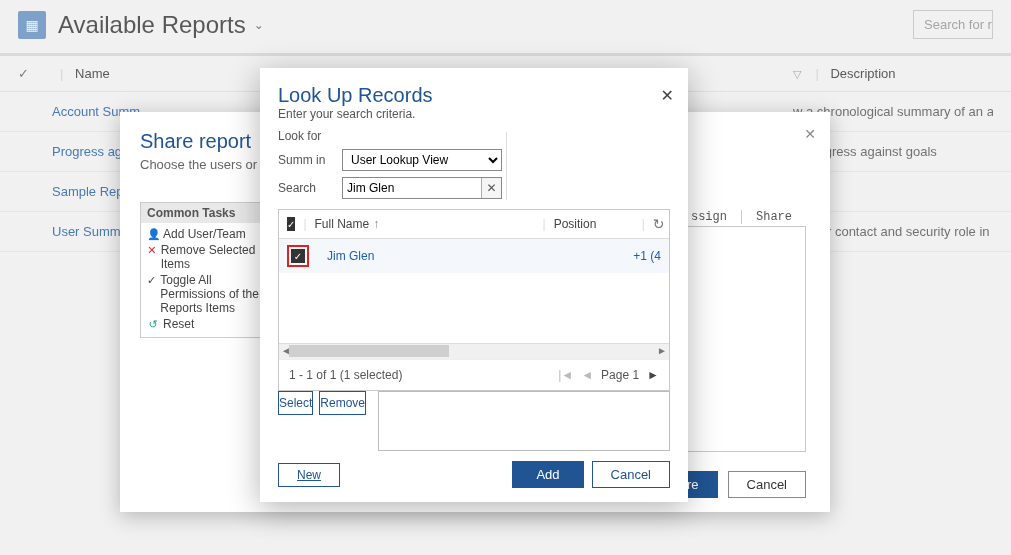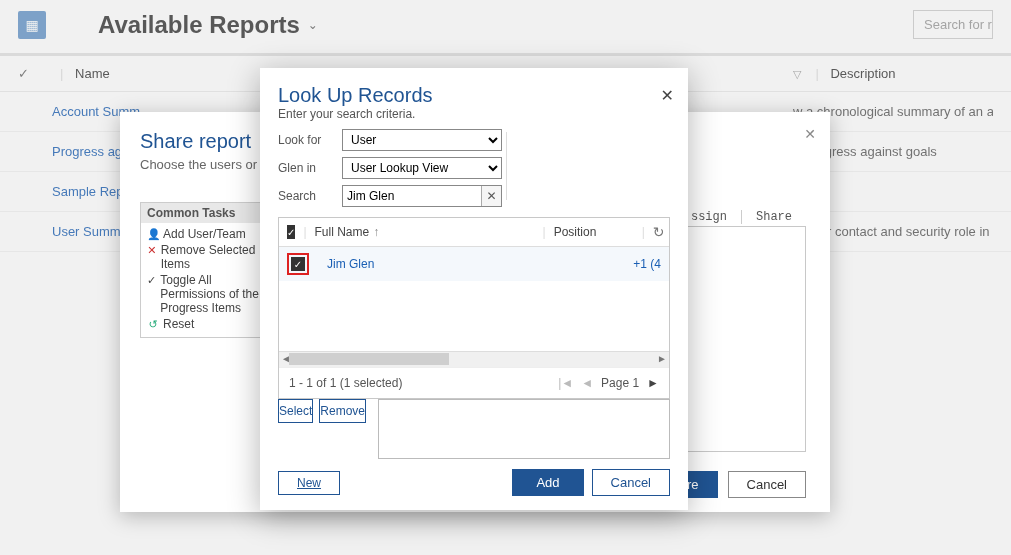--- a/index.html
+++ b/index.html
@@ -2,21 +2,21 @@
 <html><head>
 <meta charset="utf-8">
 <style>
 * { box-sizing: border-box; margin: 0; padding: 0; }
 body { font-family: "Segoe UI", Arial, sans-serif; font-size: 13px; color: #333; background: #fff; width: 1011px; height: 555px; overflow: hidden; position: relative; }
 
 
 .bg-overlay { position: absolute; inset: 0; background: rgba(200,200,200,0.25); pointer-events: none; z-index: 5; }
 .page-header { display: flex; align-items: center; padding: 10px 18px; }
 .page-icon { width: 28px; height: 28px; background: #6495c8; border-radius: 2px; display: flex; align-items: center; justify-content: center; color: #fff; font-size: 14px; margin-right: 12px; }
-.page-title { font-size: 24px; font-weight: 700; color: #333; margin-right: 8px; margin-left: 40px; }
+.page-title { font-size: 24px; font-weight: 400; color: #333; margin-right: 8px; }
 .chevron { color: #666; font-size: 12px; }
 .search-box { margin-left: auto; border: 1px solid #ccc; padding: 6px 10px; color: #999; width: 80px; overflow: hidden; white-space: nowrap; }
 .divider { height: 3px; background: #e0e0e0; margin-top: 4px; }
 .grid-header { display: flex; padding: 10px 18px; border-bottom: 1px solid #e8e8e8; align-items: center; }
 .check-col { width: 30px; color: #666; }
 .name-col { flex: 1; color: #333; padding-left: 4px; }
 .desc-col { width: 200px; color: #333; }
 .filter-icon { color: #999; margin-right: 6px; font-size: 11px; }
 .grid-row { display: flex; padding: 12px 18px; border-bottom: 1px solid #f0f0f0; }
 .grid-row .name-col a { color: #1a5fb4; text-decoration: none; font-size: 13px; }
@@ -133,21 +133,21 @@
       <div class="ct-item">
           <span class="ct-icon" style="color:#2a7;">👤</span>
           <span>Add User/Team</span>
         </div>
       <div class="ct-item">
           <span class="ct-icon" style="color:#c33;">✕</span>
           <span>Remove Selected Items</span>
         </div>
       <div class="ct-item">
           <span class="ct-icon">✓</span>
-          <span>Toggle All Permissions of the Progress Items</span>
+          <span>Toggle All Permissions of the Reports Items</span>
         </div>
       <div class="ct-item">
           <span class="ct-icon" style="color:#2a7;">↺</span>
           <span>Reset</span>
         </div>
     </div>
   </div>
   <div class="right-links">
     <span>ssign</span>
     <span>Share</span>
@@ -159,24 +159,23 @@
   </div>
 </div>
 
 <div class="dialog2">
   <span class="close2">✕</span>
   <h2>Look Up Records</h2>
   <div class="sub">Enter your search criteria.</div>
   <div class="vline"></div>
   <div class="form-row">
     <label>Look for</label>
-    <select><option>User</option></select>
   </div>
   <div class="form-row">
-    <label>Glen in</label>
+    <label>Summ in</label>
     <select><option>User Lookup View</option></select>
   </div>
   <div class="form-row">
     <label>Search</label>
     <div class="search-wrap">
       <input type="text" value="Jim Glen" style="">
       <span class="search-clear">✕</span>
     </div>
   </div>
 

